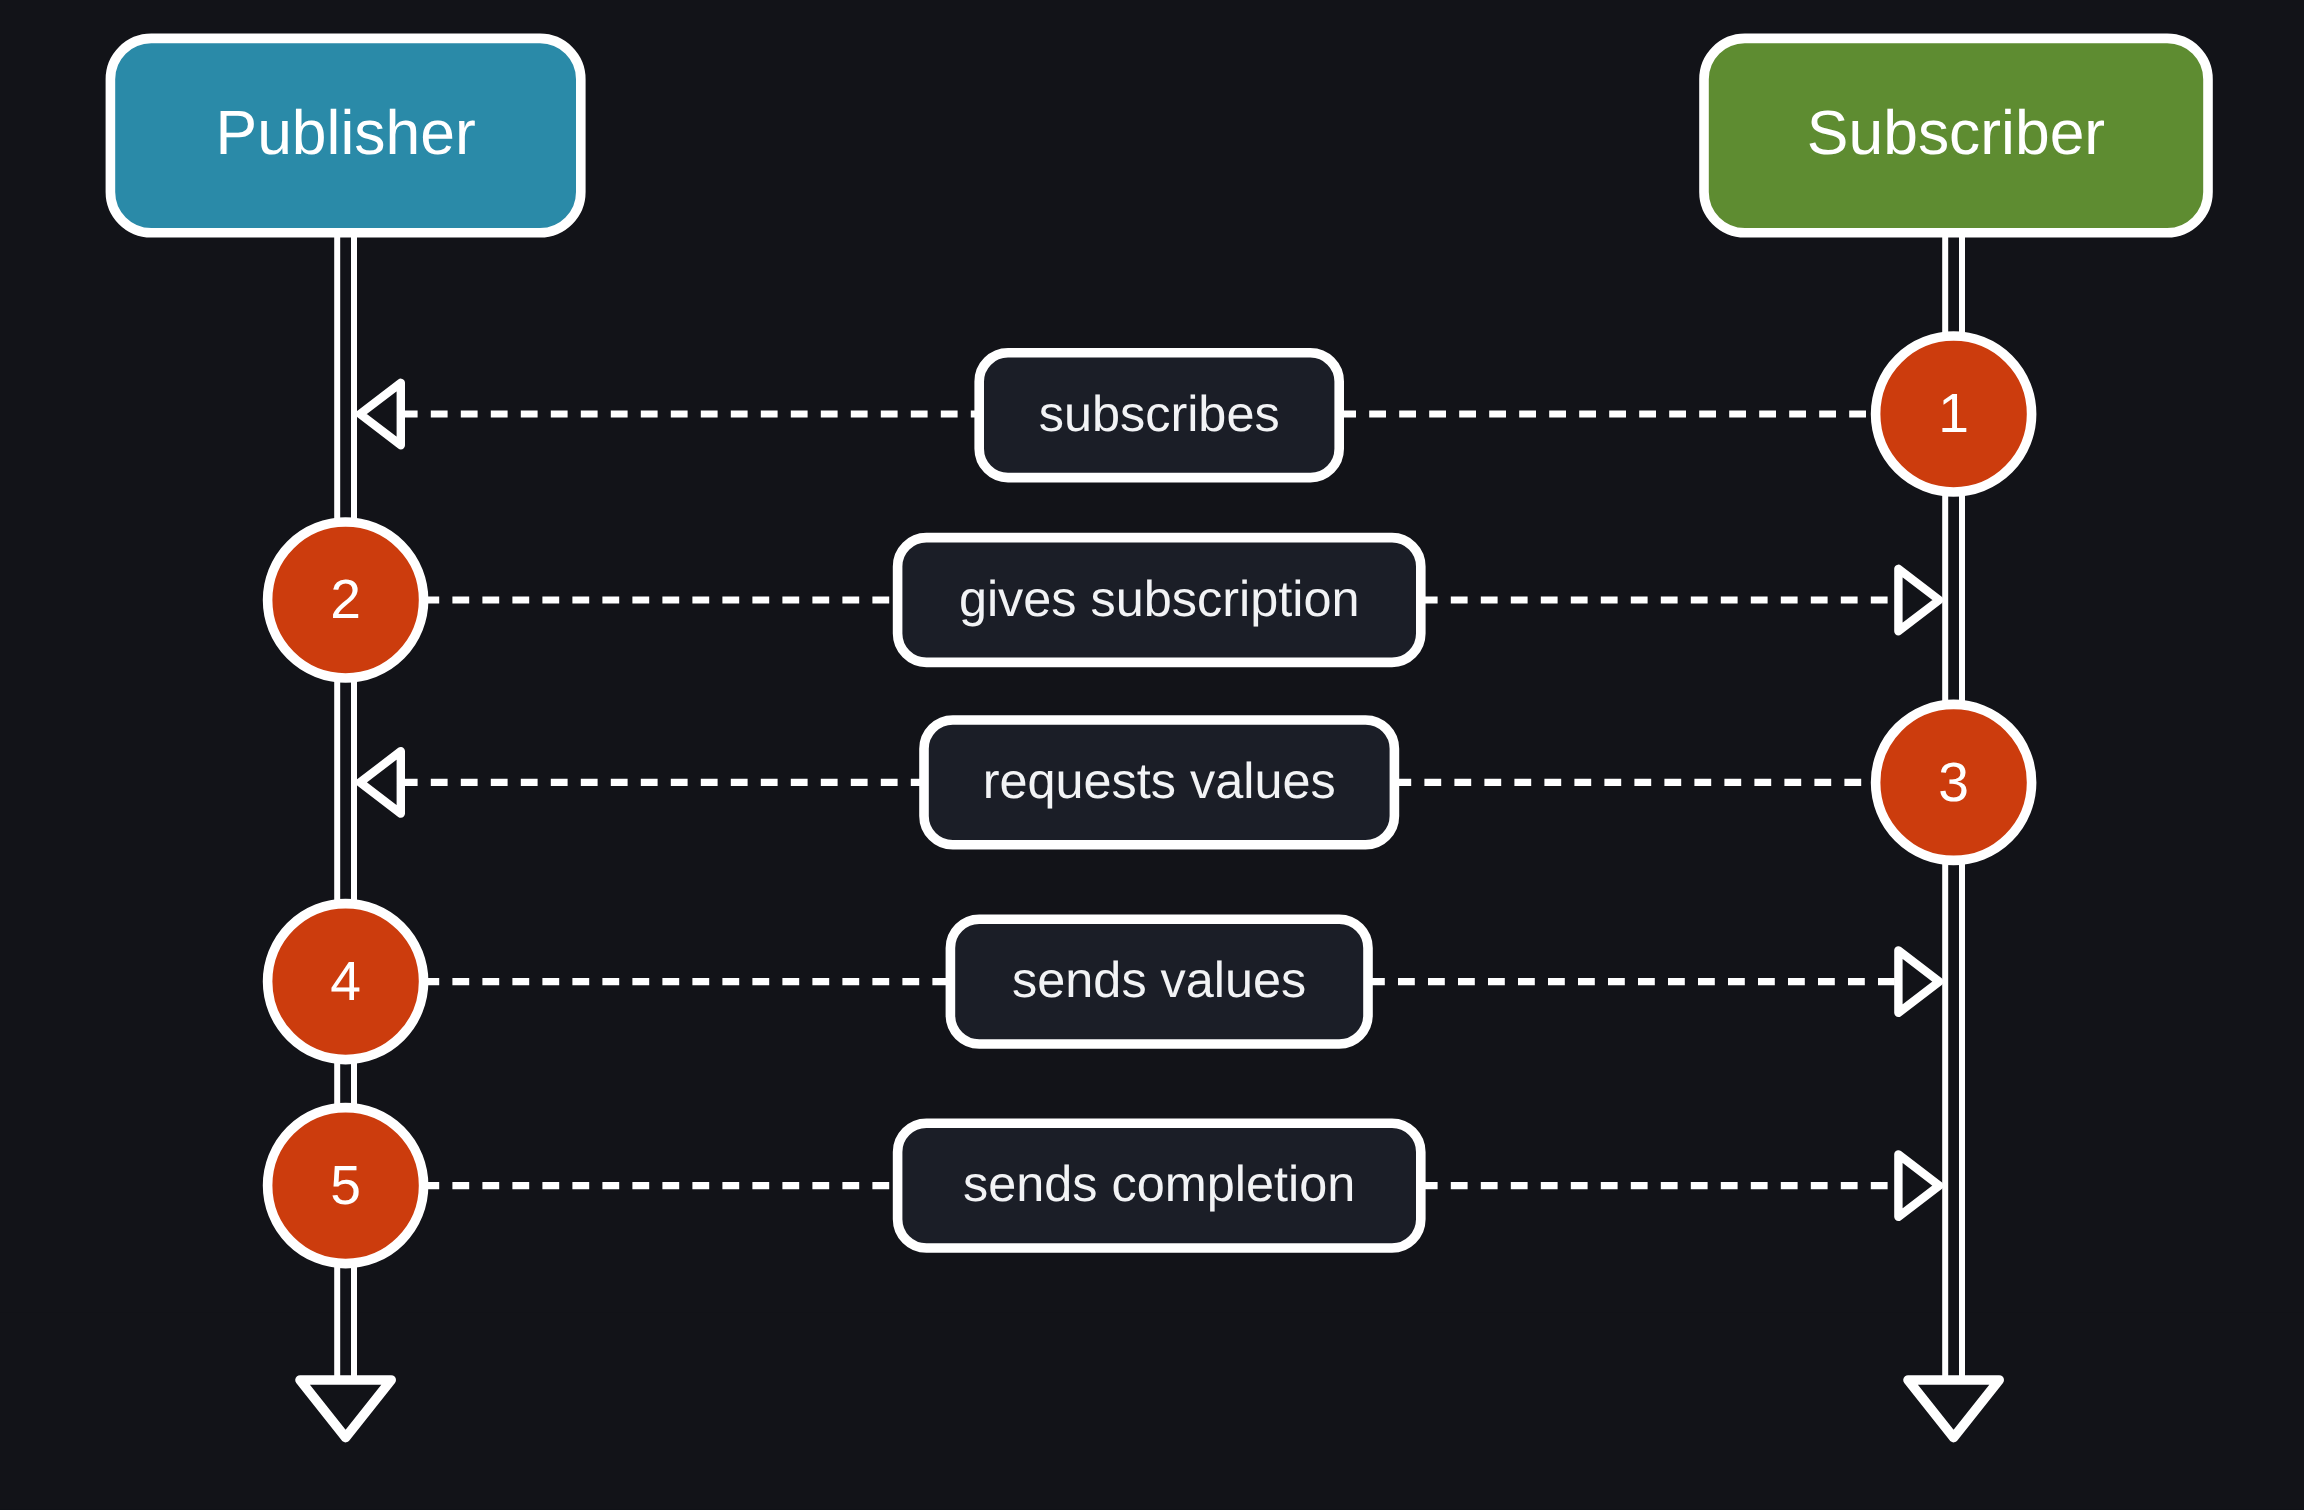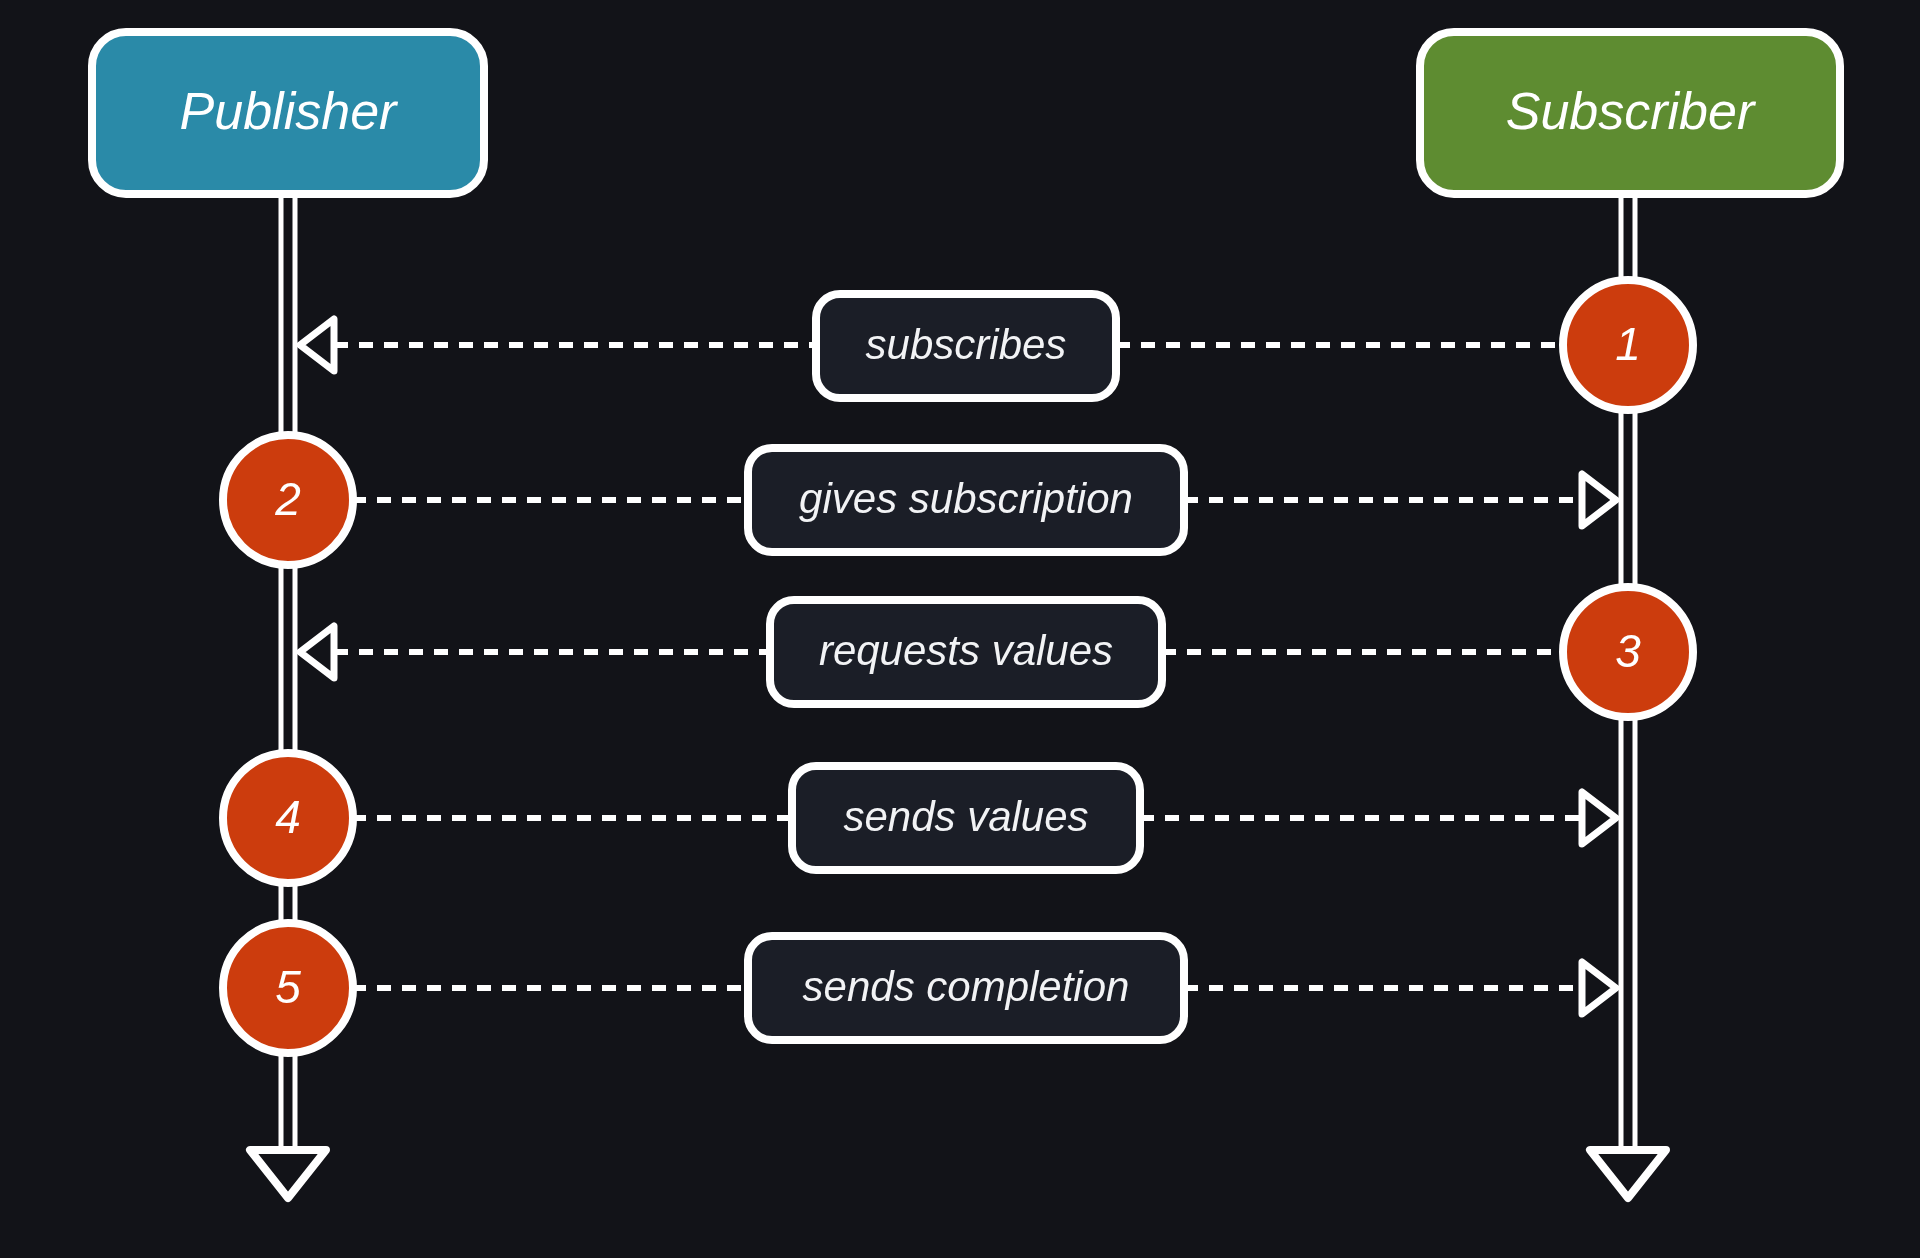--- a/index.html
+++ b/index.html
@@ -11,21 +11,20 @@
     width: 1920px;
     height: 1258px;
     overflow: hidden;
     font-family: "Liberation Sans", sans-serif;
   }
   #diagram-root {
     position: relative;
     width: 1920px;
     height: 1094px;
     background: #121318;
-    font-style: italic;
   }
   svg.layer {
     position: absolute;
     top: 0;
     left: 0;
     width: 1920px;
     height: 1258px;
   }
   .participant-label {
     font-family: "Liberation Sans", sans-serif;

